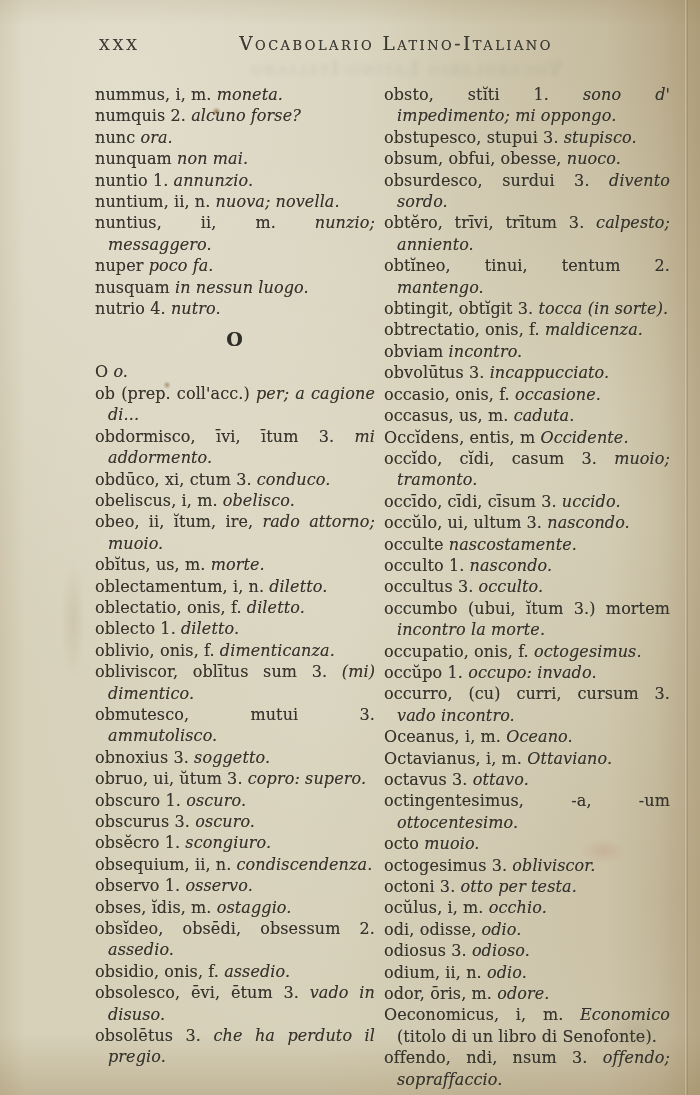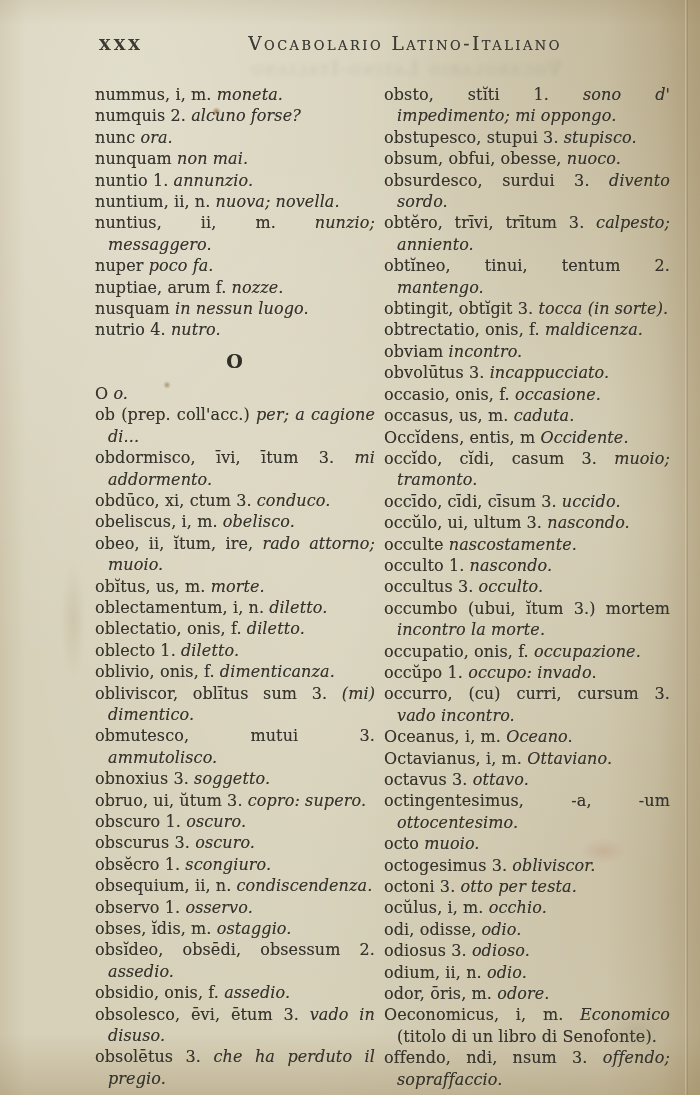--- a/index.html
+++ b/index.html
@@ -17,24 +17,24 @@
       linear-gradient(to right, rgba(143,118,72,.15), rgba(143,118,72,0) 26px),
       #d7d1ba;
   }
   .scan::after{ 
     content:"";position:absolute;top:0;bottom:0;right:12px;width:3px;
     background:linear-gradient(to right, rgba(255,250,235,.35), rgba(118,94,54,.38));
     pointer-events:none;
   }
   .page-number{
     position:absolute;left:99px;top:36px;font-size:15px;letter-spacing:3px;
-    font-variant-caps:small-caps;color:#3b3a33;text-shadow:0 0 .5px rgba(59,58,51,.6);font-weight:bold;
+    font-variant-caps:small-caps;color:#3b3a33;text-shadow:0 0 .5px rgba(59,58,51,.6);
   }
   .page-title{
-    position:absolute;left:165px;top:33px;width:480px;text-align:center;
+    position:absolute;left:156px;top:33px;width:480px;text-align:center;
     font-variant-caps:small-caps;letter-spacing:2.5px;font-size:18.5px;color:#3b3a33;
     text-shadow:0 0 .5px rgba(59,58,51,.6);white-space:nowrap;
   }
   .ghost-title{
     position:absolute;left:165px;top:58px;width:480px;text-align:center;
     font-variant-caps:small-caps;letter-spacing:2.5px;font-size:18px;
     transform:scaleX(-1);filter:blur(2.4px);opacity:.17;color:#486052;
     white-space:nowrap;pointer-events:none;
   }
   .col{position:absolute;top:84px;}
@@ -76,21 +76,20 @@
 
   <div class="col col-left">
       <div class="entry"><span class="rm">nummus, i, m. </span><span class="it">moneta.</span></div>
       <div class="entry"><span class="rm">numquis 2. </span><span class="it">alcuno forse?</span></div>
       <div class="entry"><span class="rm">nunc </span><span class="it">ora.</span></div>
       <div class="entry"><span class="rm">nunquam </span><span class="it">non mai.</span></div>
       <div class="entry"><span class="rm">nuntio 1. </span><span class="it">annunzio.</span></div>
       <div class="entry"><span class="rm">nuntium, ii, n. </span><span class="it">nuova; novella.</span></div>
       <div class="entry"><span class="rm">nuntius, ii, m. </span><span class="it">nunzio; messaggero.</span></div>
       <div class="entry"><span class="rm">nuper </span><span class="it">poco fa.</span></div>
-      <div class="entry"><span class="rm">nuptiae, arum f. </span><span class="it">nozze.</span></div>
       <div class="entry"><span class="rm">nusquam </span><span class="it">in nessun luogo.</span></div>
       <div class="entry"><span class="rm">nutrio 4. </span><span class="it">nutro.</span></div>
       <div class="section-heading">O</div>
       <div class="entry"><span class="rm">O </span><span class="it">o.</span></div>
       <div class="entry"><span class="rm">ob (prep. coll'acc.) </span><span class="it">per; a cagione di...</span></div>
       <div class="entry"><span class="rm">obdormisco, īvi, ītum 3. </span><span class="it">mi addormento.</span></div>
       <div class="entry"><span class="rm">obdūco, xi, ctum 3. </span><span class="it">conduco.</span></div>
       <div class="entry"><span class="rm">obeliscus, i, m. </span><span class="it">obelisco.</span></div>
       <div class="entry"><span class="rm">obeo, ii, ĭtum, ire, </span><span class="it">rado attorno; muoio.</span></div>
       <div class="entry"><span class="rm">obĭtus, us, m. </span><span class="it">morte.</span></div>
@@ -128,21 +127,21 @@
       <div class="entry"><span class="rm">occasio, onis, f. </span><span class="it">occasione.</span></div>
       <div class="entry"><span class="rm">occasus, us, m. </span><span class="it">caduta.</span></div>
       <div class="entry"><span class="rm">Occĭdens, entis, m </span><span class="it">Occidente.</span></div>
       <div class="entry"><span class="rm">occĭdo, cĭdi, casum 3. </span><span class="it">muoio; tramonto.</span></div>
       <div class="entry"><span class="rm">occīdo, cīdi, cīsum 3. </span><span class="it">uccido.</span></div>
       <div class="entry"><span class="rm">occŭlo, ui, ultum 3. </span><span class="it">nascondo.</span></div>
       <div class="entry"><span class="rm">occulte </span><span class="it">nascostamente.</span></div>
       <div class="entry"><span class="rm">occulto 1. </span><span class="it">nascondo.</span></div>
       <div class="entry"><span class="rm">occultus 3. </span><span class="it">occulto.</span></div>
       <div class="entry"><span class="rm">occumbo (ubui, ĭtum 3.) mortem </span><span class="it">incontro la morte.</span></div>
-      <div class="entry"><span class="rm">occupatio, onis, f. </span><span class="it">occupazione.</span></div>
+      <div class="entry"><span class="rm">occupatio, onis, f. </span><span class="it">octogesimus.</span></div>
       <div class="entry"><span class="rm">occŭpo 1. </span><span class="it">occupo: invado.</span></div>
       <div class="entry"><span class="rm">occurro, (cu) curri, cursum 3. </span><span class="it">vado incontro.</span></div>
       <div class="entry"><span class="rm">Oceanus, i, m. </span><span class="it">Oceano.</span></div>
       <div class="entry"><span class="rm">Octavianus, i, m. </span><span class="it">Ottaviano.</span></div>
       <div class="entry"><span class="rm">octavus 3. </span><span class="it">ottavo.</span></div>
       <div class="entry"><span class="rm">octingentesimus, -a, -um </span><span class="it">ottocentesimo.</span></div>
       <div class="entry"><span class="rm">octo </span><span class="it">muoio.</span></div>
       <div class="entry"><span class="rm">octogesimus 3. </span><span class="it">obliviscor.</span></div>
       <div class="entry"><span class="rm">octoni 3. </span><span class="it">otto per testa.</span></div>
       <div class="entry"><span class="rm">ocŭlus, i, m. </span><span class="it">occhio.</span></div>

